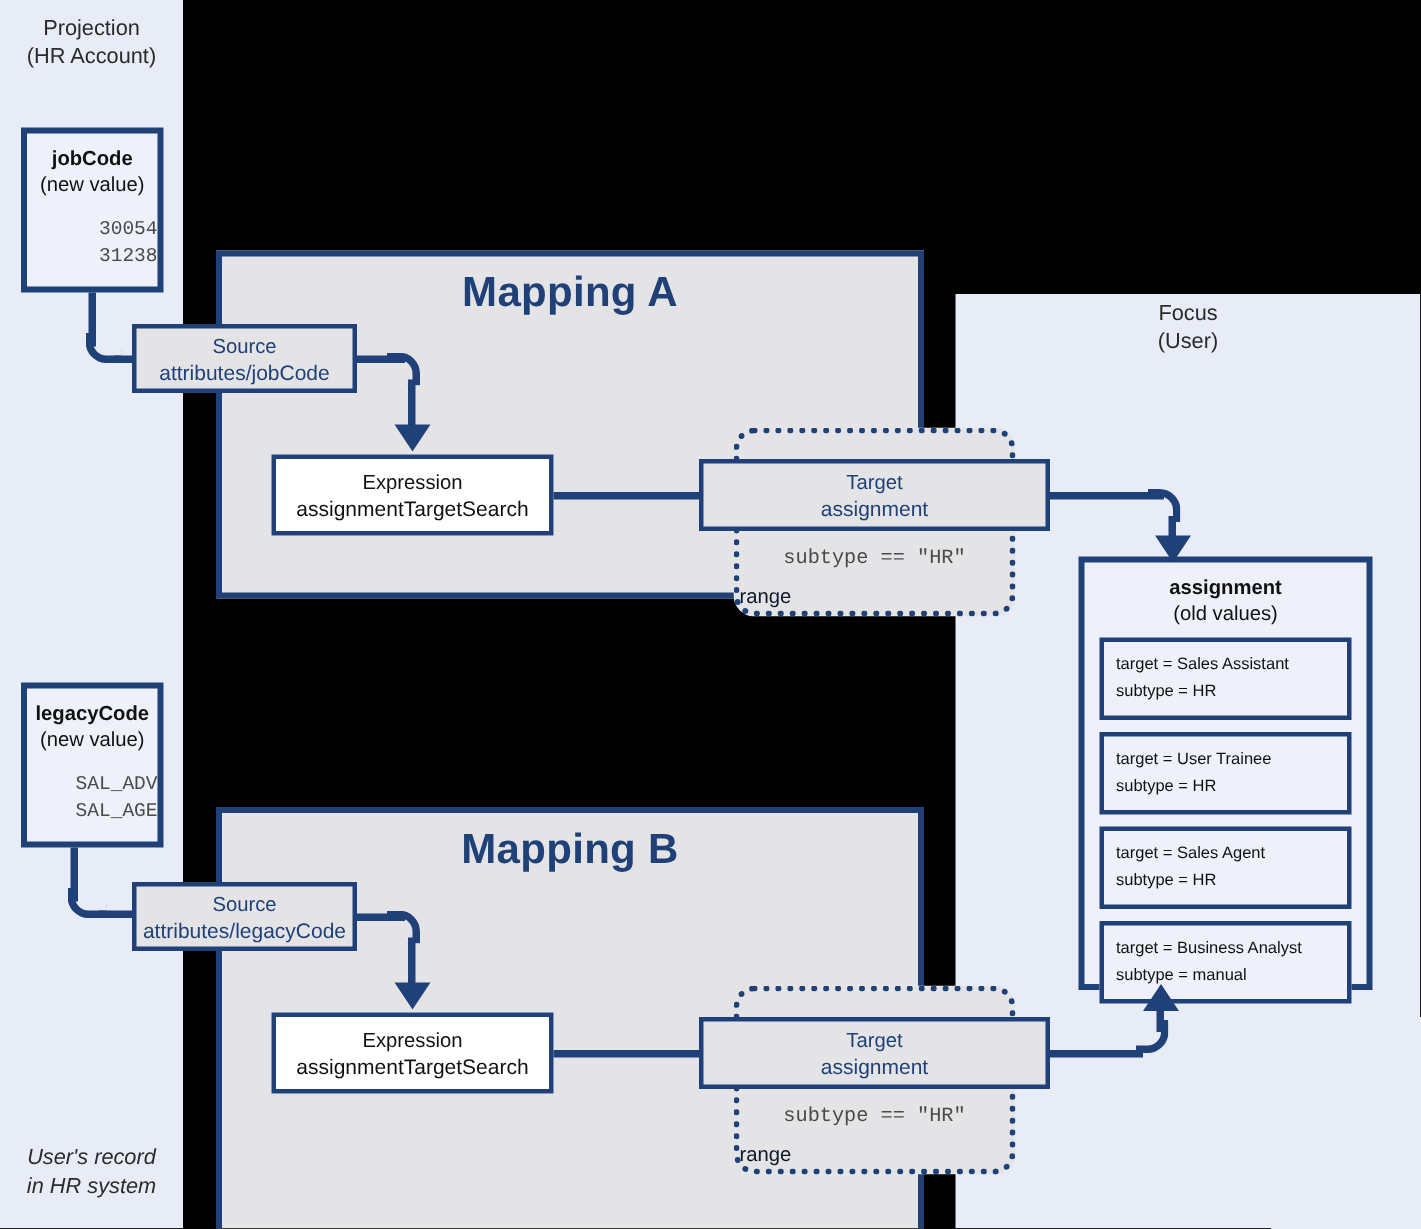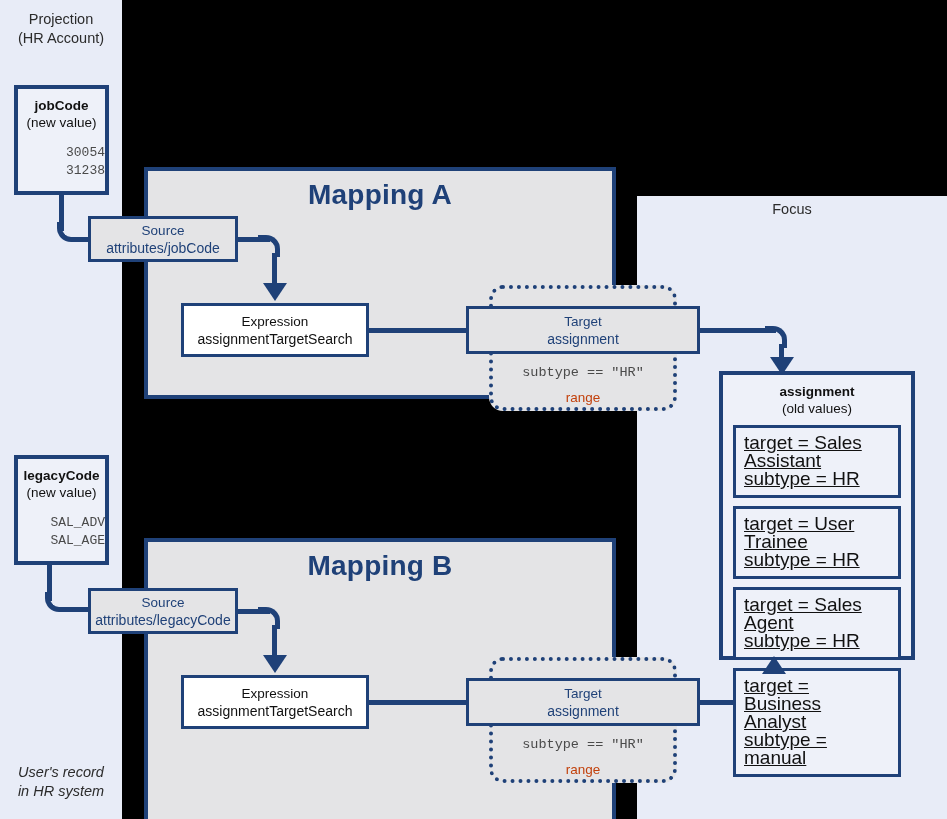--- a/index.html
+++ b/index.html
@@ -97,23 +97,22 @@
     position: absolute;
     left: 0; right: 0; top: 76px;
     text-align: center;
     font-family: "Liberation Mono", monospace;
     font-size: 13.5px;
     color: #4a4a4a;
   }
   .range-label {
     position: absolute;
     left: 0; right: 0; top: 101px;
-    text-align: center;
     font-size: 13.5px;
-    color: #c2410c;
+    color: #0f172a;
   }
 
   
   .attr-box {
     border: 4px solid #1f4178;
     background: #eef1f9;
     text-align: center;
   }
   .attr-a { left: 14px; top: 85px; width: 95px; height: 110px; }
   .attr-b { left: 14px; top: 455px; width: 95px; height: 110px; }
@@ -147,24 +146,23 @@
     text-align: center;
     font-size: 13.5px;
     color: #111;
     line-height: 17px;
   }
   .assign-item {
     margin: 8px 10px 0 10px;
     border: 3px solid #1f4178;
     background: #eef1f9;
     padding: 6px 19px 7px 8px;
-    font-size: 19px;
+    font-size: 11px;
     color: #111;
     line-height: 18px;
-    text-decoration: underline;
   }
 
   
   .conn { background: #1f4178; z-index: 4; }
   .conn-h { height: 5px; }
   .conn-v { width: 5px; }
   .corner {
     border: 5px solid #1f4178;
     background: transparent;
     z-index: 4;
@@ -200,20 +198,21 @@
     </div>
     <div class="panel-label italic abs" style="left:0;top:763px;width:122px;">
       <div>User's record</div>
       <div>in HR system</div>
     </div>
   </div>
 
   <div class="abs panel-focus">
     <div class="panel-label abs" style="left:0;top:4px;width:310px;">
       <div>Focus</div>
+      <div>(User)</div>
     </div>
   </div>
 
   <div class="abs mapping mapping-a">
     <div class="mapping-title">Mapping A</div>
   </div>
 
   <div class="abs mapping mapping-b">
     <div class="mapping-title">Mapping B</div>
   </div>

